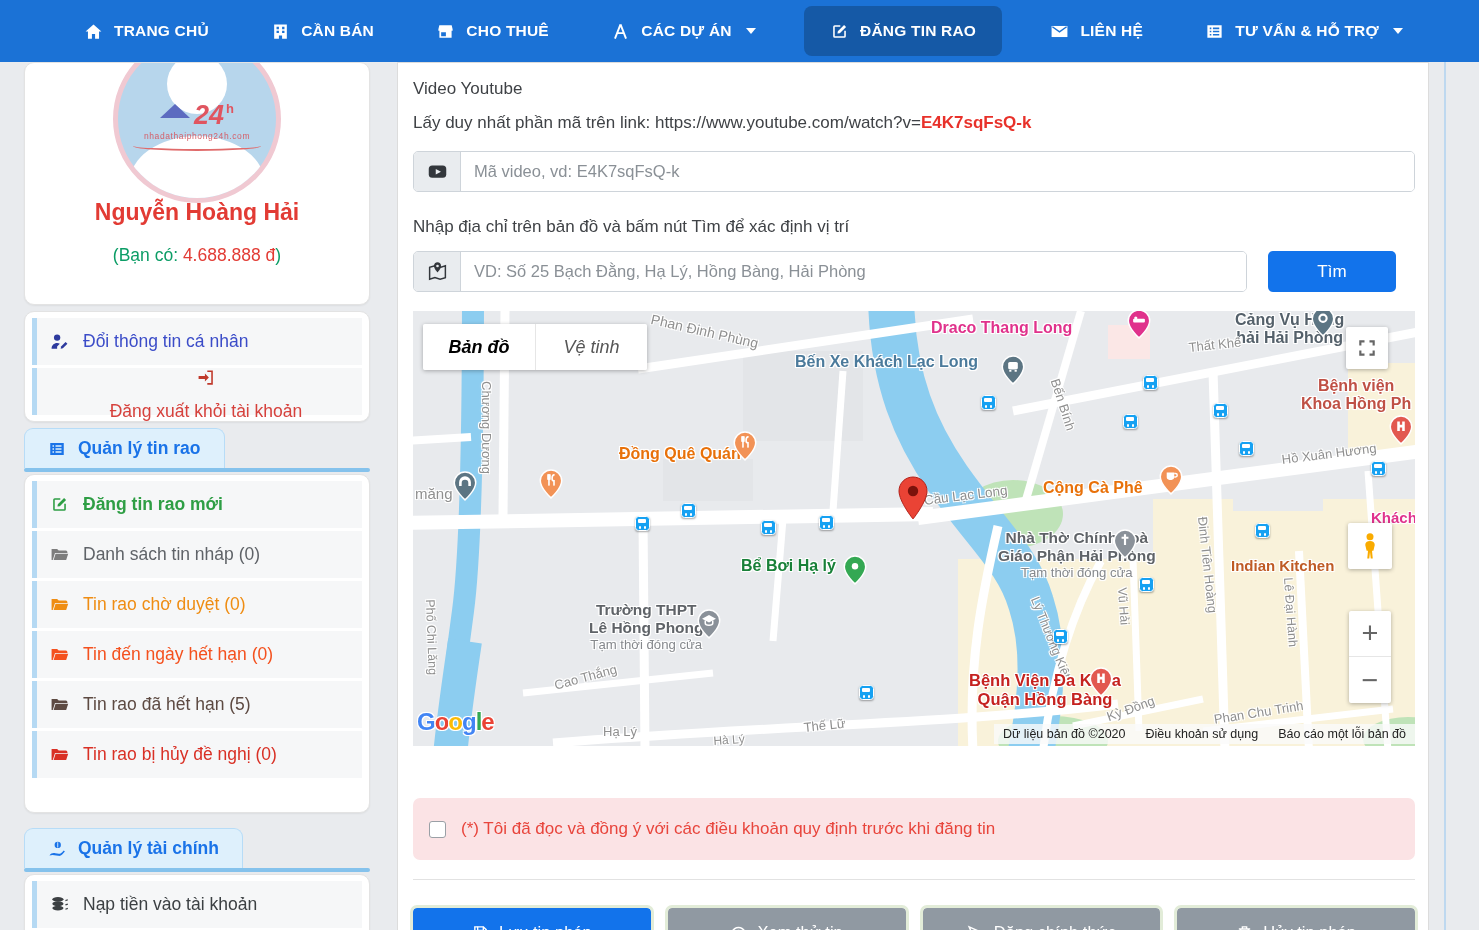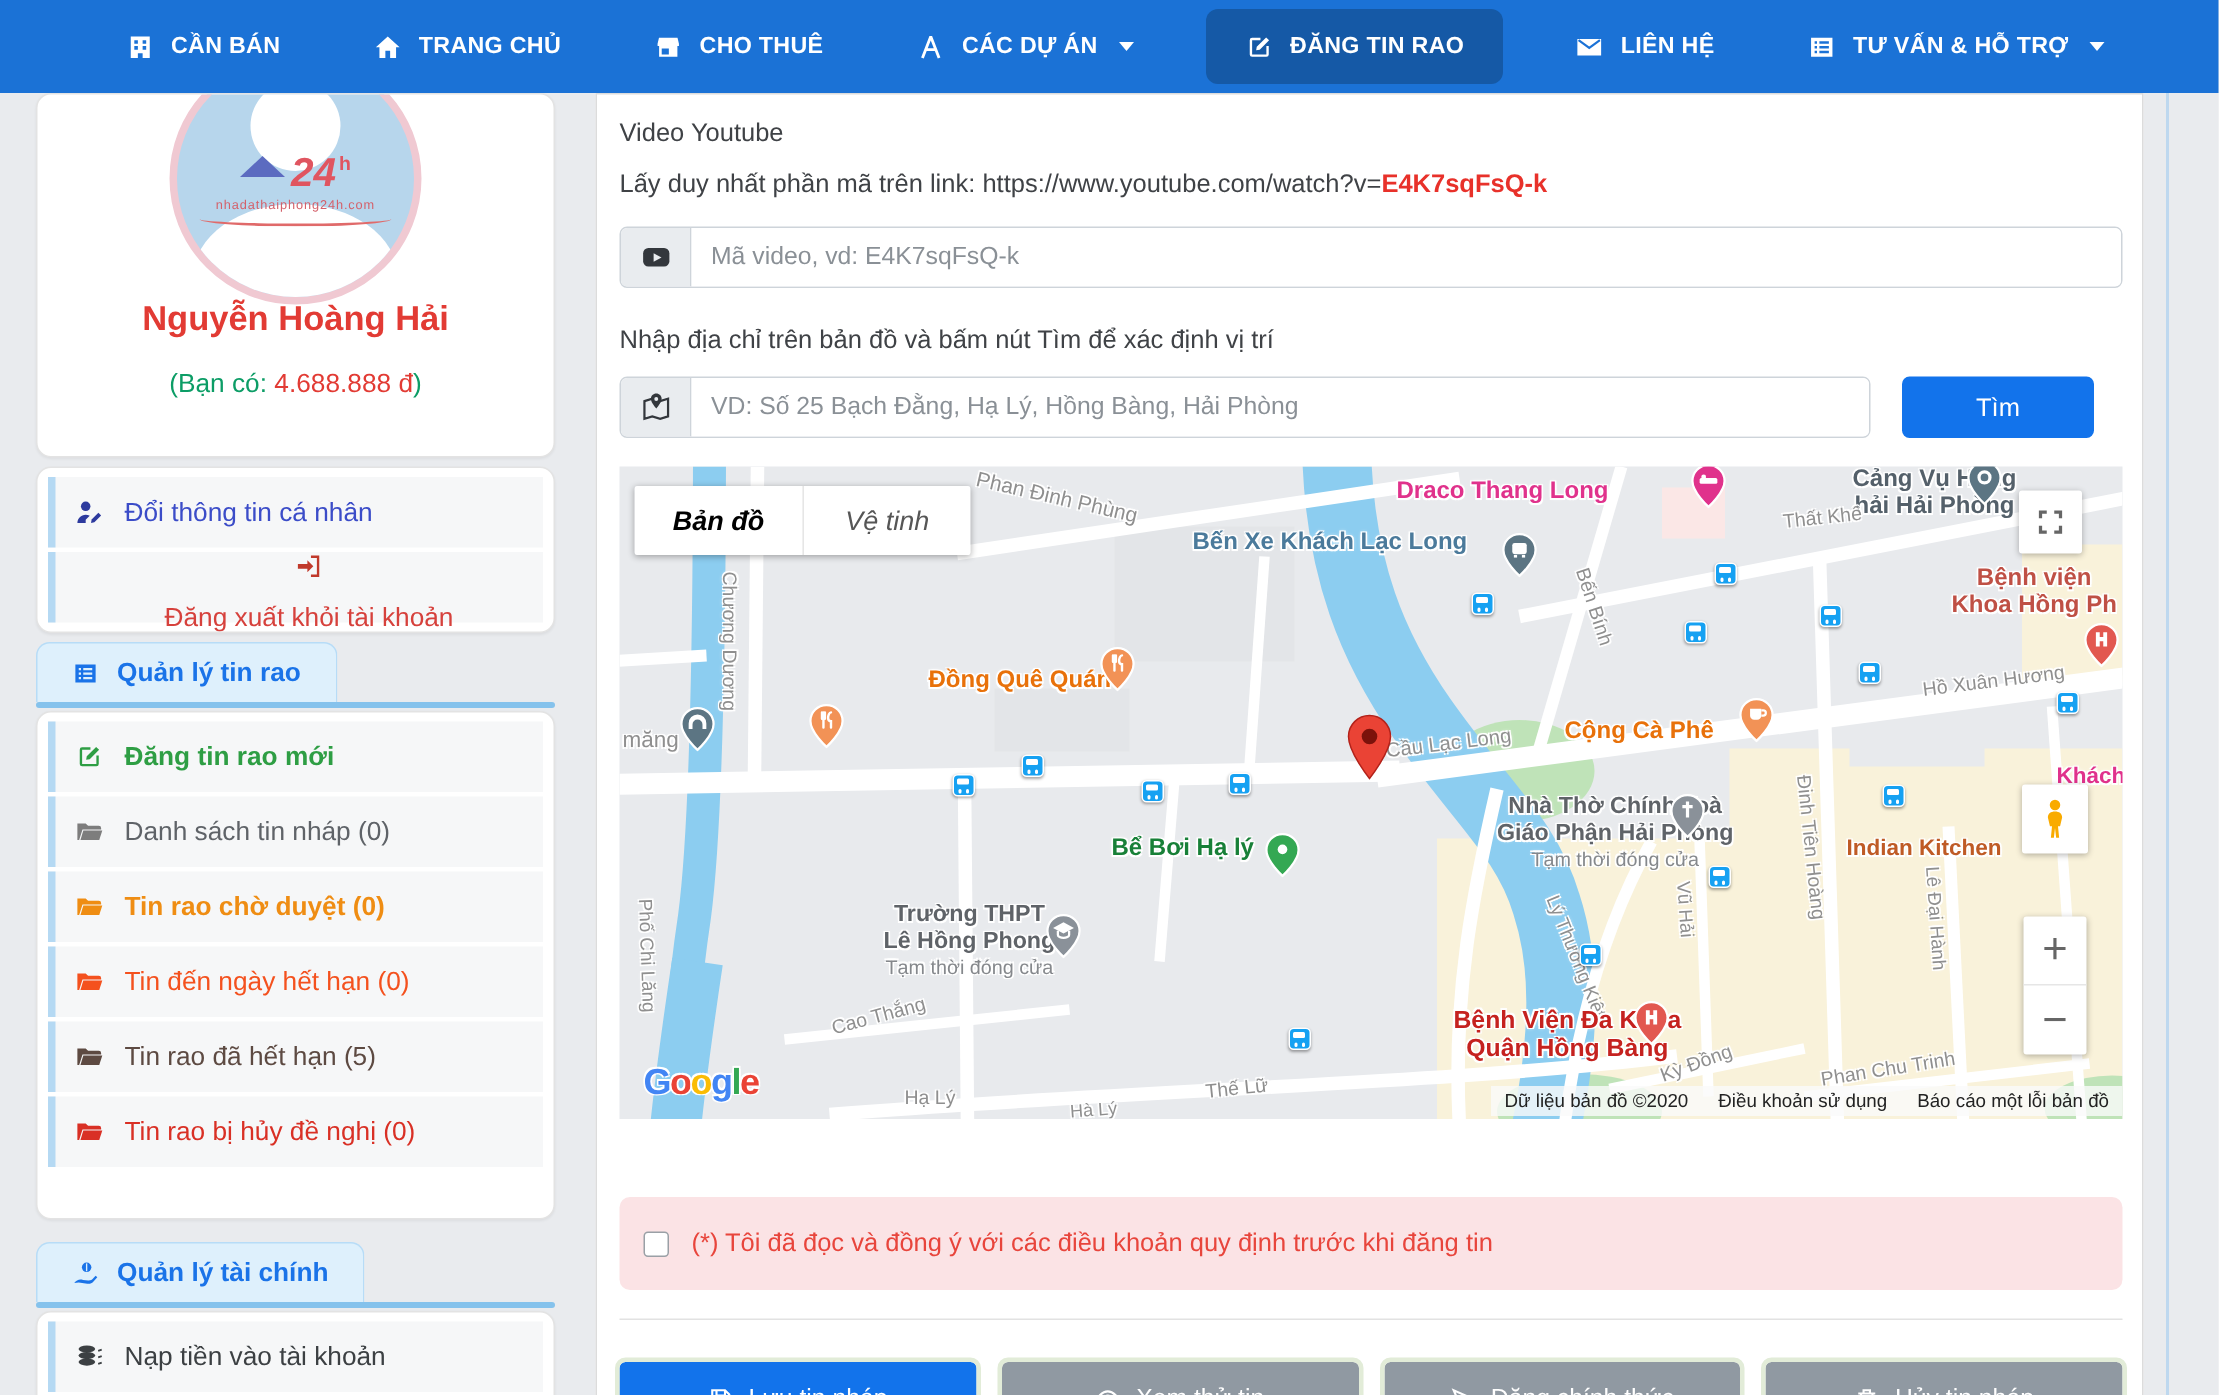--- a/index.html
+++ b/index.html
@@ -79,21 +79,21 @@
   .map-type{position:absolute;left:10px;top:13px;display:flex;box-shadow:0 1px 4px rgba(0,0,0,.3);border-radius:2px;overflow:hidden;z-index:5;font-style:italic;}
   .mtb{width:112px;height:46px;background:#fff;font-size:18px;display:flex;align-items:center;justify-content:center;color:#565656;cursor:pointer;}
   .mtb.sel{font-weight:bold;color:#000;}
   .mtb + .mtb{border-left:1px solid #e6e6e6;}
   .mbtn{position:absolute;background:#fff;border-radius:2px;box-shadow:0 1px 4px rgba(0,0,0,.3);display:flex;align-items:center;justify-content:center;cursor:pointer;z-index:5;}
   .fullscreen{right:27px;top:16px;width:42px;height:42px;}
   .pegman{right:23px;top:212px;width:44px;height:46px;}
   .zoomctl{right:24px;top:300px;width:42px;height:92px;flex-direction:column;z-index:5;}
   .zbtn{width:42px;height:46px;display:flex;align-items:center;justify-content:center;font-size:29px;color:#666;cursor:pointer;}
   .zbtn:first-child{border-bottom:1px solid #e6e6e6;}
-  .google-logo{position:absolute;left:16px;bottom:10px;font-size:24px;font-weight:bold;letter-spacing:-1px;
+  .google-logo{position:absolute;left:4px;bottom:10px;font-size:24px;font-weight:bold;letter-spacing:-1px;
     text-shadow:-1px -1px 0 #fff,1px -1px 0 #fff,-1px 1px 0 #fff,1px 1px 0 #fff;z-index:5;margin-top:26px;}
   .attribution{position:absolute;right:0;bottom:2px;display:flex;gap:20px;background:rgba(250,250,250,.8);
     padding:3px 9px;font-size:12.5px;color:#222;z-index:5;}
 
   
   .alert-terms{position:absolute;left:15px;top:735px;width:1002px;height:62px;background:#fbe3e5;border-radius:7px;
     display:flex;align-items:center;gap:15px;padding-left:16px;}
   .chk{width:17px;height:17px;background:#fff;border:1px solid #9aa0a6;border-radius:3px;cursor:pointer;flex:none;}
   .alert-terms .txt{color:#e8453c;font-size:17px;}
   .hr{position:absolute;left:15px;top:816px;width:1002px;border-top:1px solid #e2e2e2;}
@@ -106,32 +106,32 @@
 
   .rline{position:absolute;left:1444px;top:0;bottom:0;width:2px;background:#bed8ef;}
 </style>
 </head>
 <body>
 
 <div class="navbar" id="navbar">
     <div class="nav-item">
       <span>
         <svg viewBox="0 0 24 24" style="width: 19px; height: 19px; display: block; fill: rgb(255, 255, 255); color: rgb(255, 255, 255);">
+          <path d="M12 3L2 12h3v9h5v-6h4v6h5v-9h3z"></path>
+        </svg>
+      </span>
+      <span>TRANG CHỦ</span>
+    </div>
+    <div class="nav-item">
+      <span>
+        <svg viewBox="0 0 24 24" style="width: 19px; height: 19px; display: block; fill: rgb(255, 255, 255); color: rgb(255, 255, 255);">
           <path fill-rule="evenodd" d="M4 21V3h16v18h-6v-4h-4v4zM7 6h3v3H7zm7 0h3v3h-3zM7 11h3v3H7zm7 0h3v3h-3z"></path>
         </svg>
       </span>
       <span>CẦN BÁN</span>
-    </div>
-    <div class="nav-item">
-      <span>
-        <svg viewBox="0 0 24 24" style="width: 19px; height: 19px; display: block; fill: rgb(255, 255, 255); color: rgb(255, 255, 255);">
-          <path d="M12 3L2 12h3v9h5v-6h4v6h5v-9h3z"></path>
-        </svg>
-      </span>
-      <span>TRANG CHỦ</span>
     </div>
     <div class="nav-item">
       <span>
         <svg viewBox="0 0 24 24" style="width: 19px; height: 19px; display: block; fill: rgb(255, 255, 255); color: rgb(255, 255, 255);">
           <path fill-rule="evenodd" d="M3 9l1.2-5h15.6L21 9v2h-1.3v9H4.3v-9H3zM6.5 13h6v5h-6z"></path>
         </svg>
       </span>
       <span>CHO THUÊ</span>
     </div>
     <div class="nav-item">
@@ -236,21 +236,21 @@
           </div>
           <div class="s-item" style="color: rgb(95, 99, 104);">
             <span>
               <svg viewBox="0 0 24 24" style="width: 19px; height: 19px; display: block; fill: rgb(125, 125, 125); color: rgb(125, 125, 125);">
                 <path d="M2 5h7l2 2h9a2 2 0 012 2v1H6.3L3.5 19H2z"></path>
                 <path d="M7 11h16l-2.6 8H4.6z"></path>
               </svg>
             </span>
             <span>Danh sách tin nháp (0)</span>
           </div>
-          <div class="s-item" style="color: rgb(239, 141, 19); font-weight: bold;">
+          <div class="s-item" style="color: rgb(239, 141, 19);">
             <span>
               <svg viewBox="0 0 24 24" style="width: 19px; height: 19px; display: block; fill: rgb(239, 141, 19); color: rgb(239, 141, 19);">
                 <path d="M2 5h7l2 2h9a2 2 0 012 2v1H6.3L3.5 19H2z"></path>
                 <path d="M7 11h16l-2.6 8H4.6z"></path>
               </svg>
             </span>
             <span>Tin rao chờ duyệt (0)</span>
           </div>
           <div class="s-item" style="color: rgb(244, 81, 30);">
             <span>

